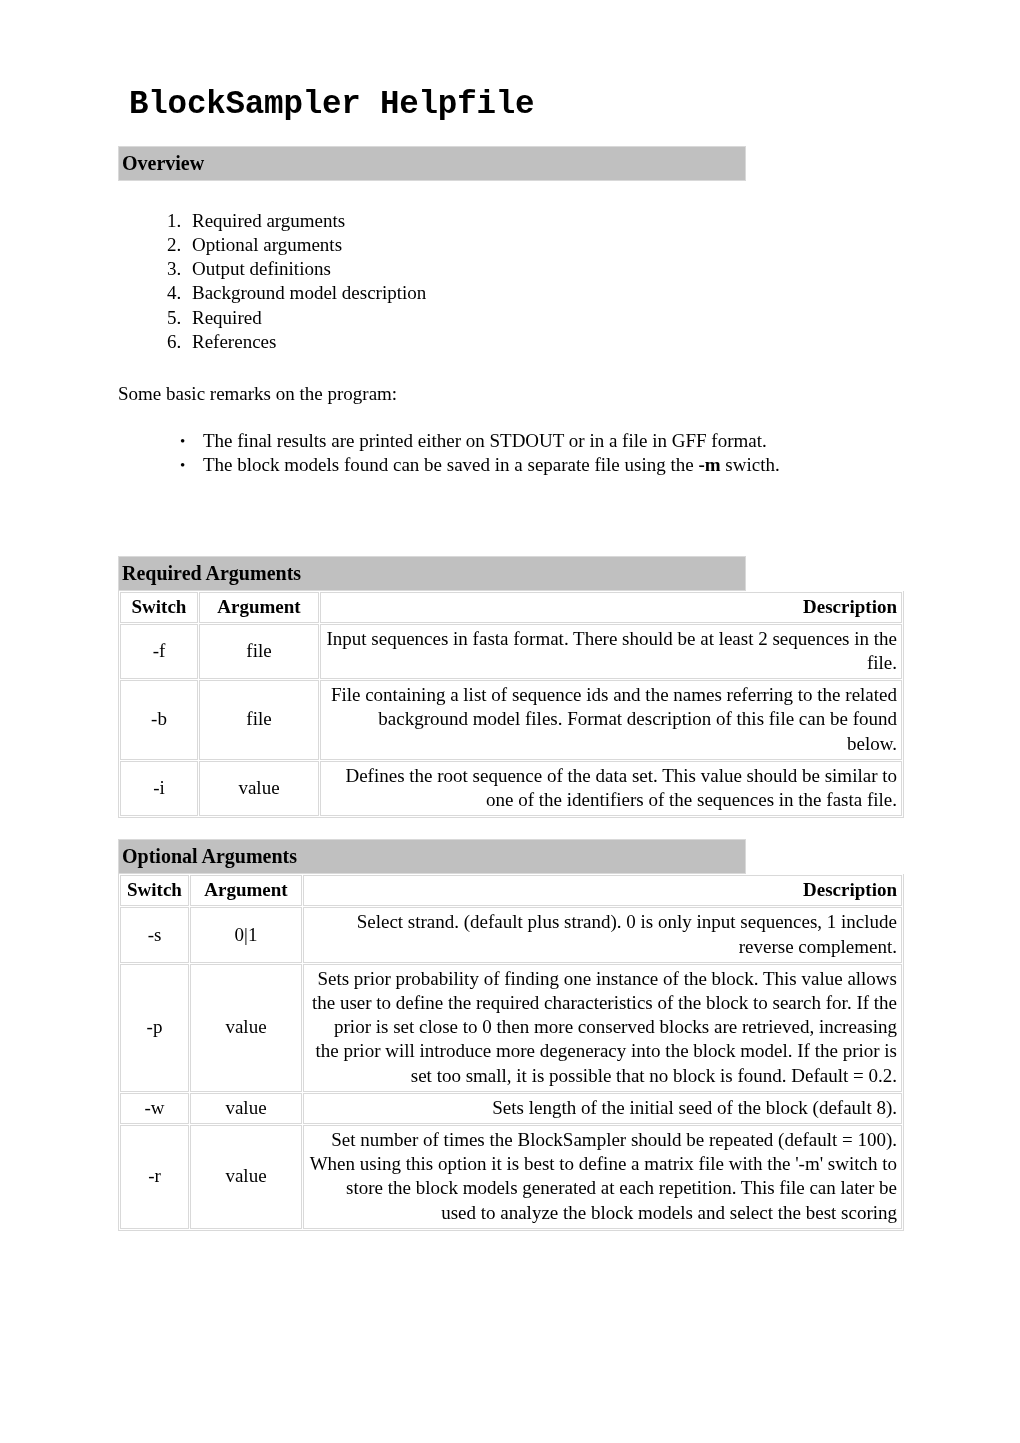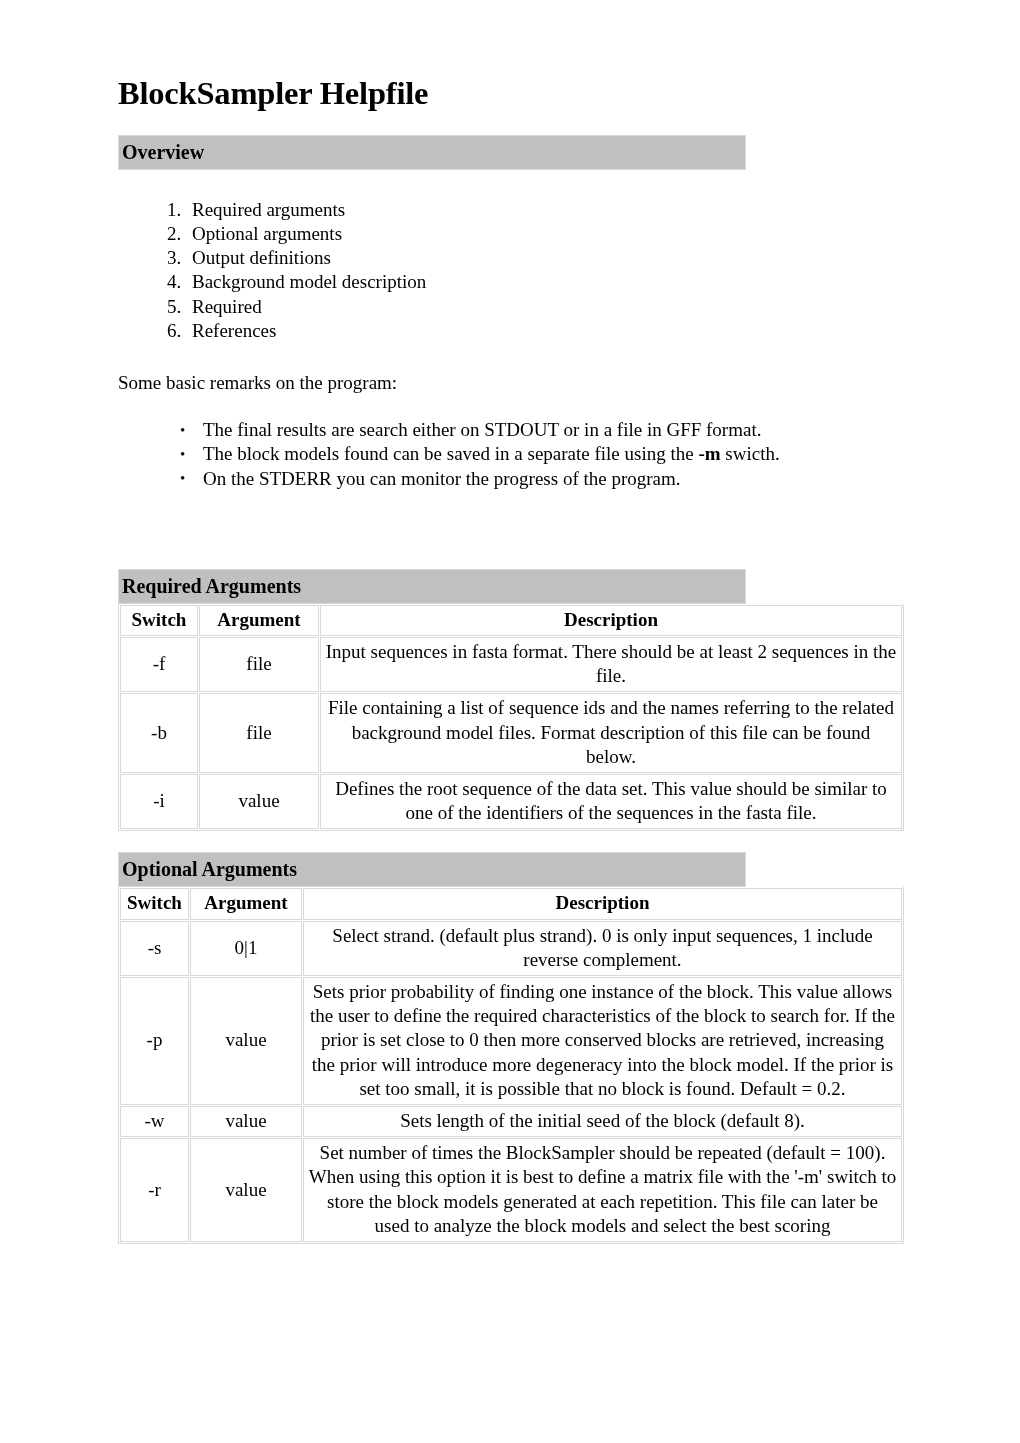--- a/index.html
+++ b/index.html
@@ -28,23 +28,24 @@
     left: 118px;
     top: 0;
     width: 786px;
   }
 
   
   .doc-title {
     font-size: 32.5px;
     font-weight: bold;
     line-height: 1.1;
-    margin: 0;
+    margin: 11px;
     padding-top: 76px;
     letter-spacing: -0.2px;
+    font-family: Liberation Mono, monospace;
   }
 
   
   .section-bar {
     background: #c0c0c0;
     border: 1px solid #d9d9d9;
     font-size: 20px;
     font-weight: bold;
     line-height: 1.0;
     padding: 6px 3px 7px 3px;
@@ -119,21 +120,21 @@
     font-weight: normal;
     text-align: left;
   }
   table.args th {
     font-weight: bold;
     vertical-align: middle;
   }
   table.args td.sw, table.args th.sw { text-align: center; margin-top: 24px; }
   table.args td.arg, table.args th.arg { text-align: center; }
   table.args th.sw, table.args th.arg { text-align: center; }
-  table.args td.desc, table.args th.desc { text-align: center; }
+  table.args td.desc, table.args th.desc { text-align: right; }
 
   
   table.req col.c1 { width: 78px; }
   table.req col.c2 { width: 120px; }
   
   table.opt col.c1 { width: 69px; }
   table.opt col.c2 { width: 112px; }
 
   .clip-bottom {
     overflow: hidden;
@@ -161,27 +162,24 @@
     </ol>
 
     <div class="spacer-intro"></div>
 
     <p class="body-text">Some basic remarks on the program:</p>
 
     <div class="spacer-bullet"></div>
 
     <ul class="remarks">
       <li>
-        <span>The final results are search either on STDOUT or in a file in GFF format.</span><b></b><span></span>
+        <span>The final results are printed either on STDOUT or in a file in GFF format.</span><b></b><span></span>
       </li>
       <li>
         <span>The block models found can be saved in a separate file using the </span><b>-m</b><span> swicth.</span>
-      </li>
-      <li>
-        <span>On the STDERR you can monitor the progress of the program.</span><b></b><span></span>
       </li>
     </ul>
 
     <div class="spacer-presec"></div>
 
     <div class="section-bar bar-required">Required Arguments</div>
 
     <table class="args req">
       <colgroup>
         <col class="c1">

